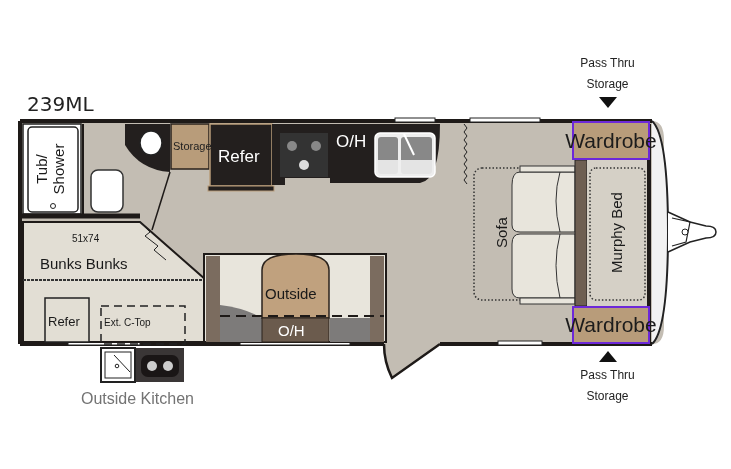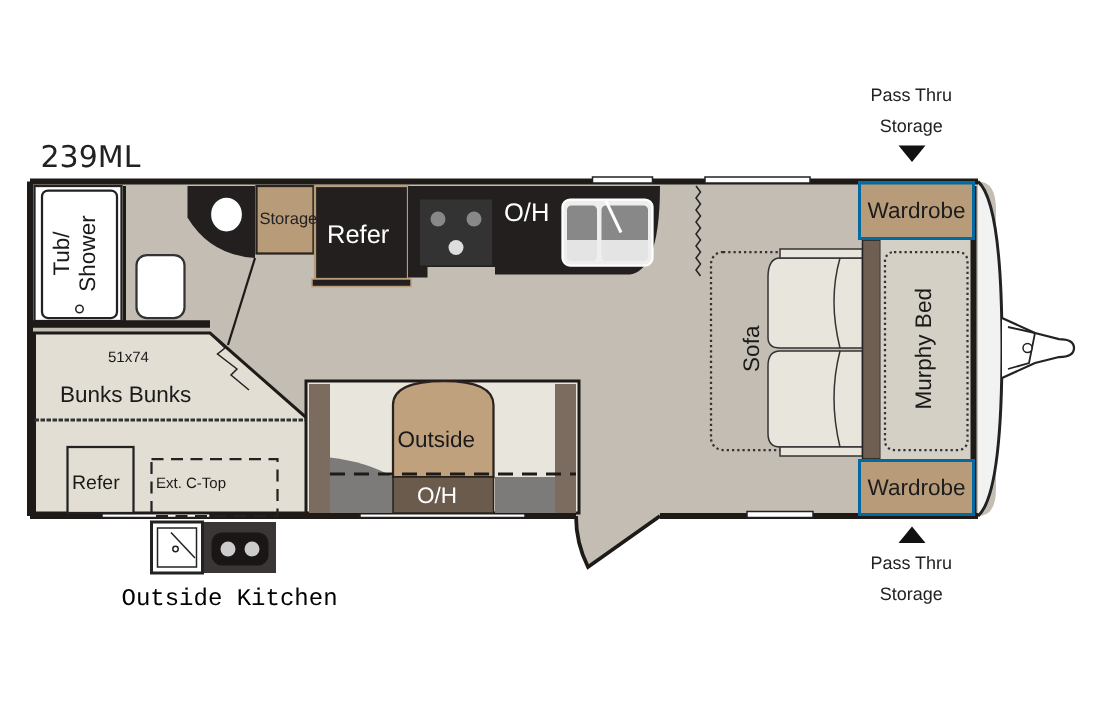--- a/index.html
+++ b/index.html
@@ -3,21 +3,21 @@
 <meta charset="utf-8">
 <style>
   html,body{margin:0;padding:0;background:#fff;}
   body{width:731px;height:469px;position:relative;overflow:hidden;font-family:"Liberation Sans",sans-serif;color:#1a1a1a;}
   .abs{position:absolute;}
   .lbl{position:absolute;font-family:"Liberation Sans",sans-serif;white-space:nowrap;}
   .model{left:27px;top:68px;font-family:"DejaVu Sans",sans-serif;font-size:20px;color:#222;margin-top:24px;}
   .ext-label{font-size:12px;text-align:center;line-height:21px;color:#222;}
   .tri-down{width:0;height:0;border-left:9px solid transparent;border-right:9px solid transparent;border-top:11px solid #111;}
   .tri-up{width:0;height:0;border-left:9px solid transparent;border-right:9px solid transparent;border-bottom:11px solid #111;}
-  .wardrobe{background:#b89c7a;border:2px solid #0369a1;box-sizing:border-box;display:flex;align-items:center;justify-content:center;font-size:15px;color:#1c1c1c;}
+  .wardrobe{background:#b89c7a;border:2px solid #6d28d9;box-sizing:border-box;display:flex;align-items:center;justify-content:center;font-size:21px;color:#1c1c1c;}
   .rot{transform:rotate(-90deg);transform-origin:center;}
   svg{position:absolute;left:0;top:0;}
 </style>
 </head>
 <body>
 
 <div class="lbl model">239ML</div>
 
 <div class="abs" style="left:555px;top:53px;width:105px;">
   <div class="ext-label">Pass Thru</div>
@@ -143,13 +143,13 @@
 <div class="lbl" style="left:40px;top:255px;font-size:15px;">Bunks Bunks</div>
 <div class="lbl" style="left:48px;top:314px;font-size:13px;">Refer</div>
 <div class="lbl" style="left:104px;top:317px;font-size:10px;">Ext. C-Top</div>
 
 <div class="lbl" style="left:265px;top:285px;font-size:15px;">Outside</div>
 <div class="lbl" style="left:278px;top:322px;font-size:15px;color:#fff;">O/H</div>
 
 <div class="lbl rot" style="left:486px;top:224px;font-size:15px;">Sofa</div>
 <div class="lbl rot" style="left:576px;top:224px;font-size:15px;">Murphy Bed</div>
 
-<div class="lbl" style="left:81px;top:390px;font-size:16px;color:#000000;font-family:Liberation Mono, monospace;">Outside Kitchen</div>
+<div class="lbl" style="left:81px;top:390px;font-size:16px;color:#737373;">Outside Kitchen</div>
 
 </body></html>

